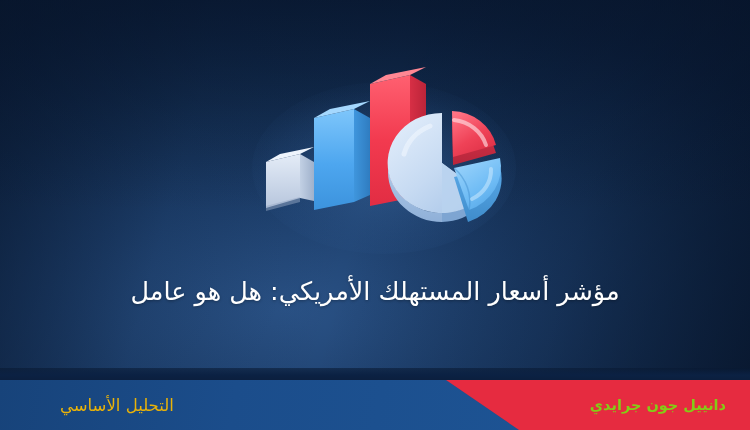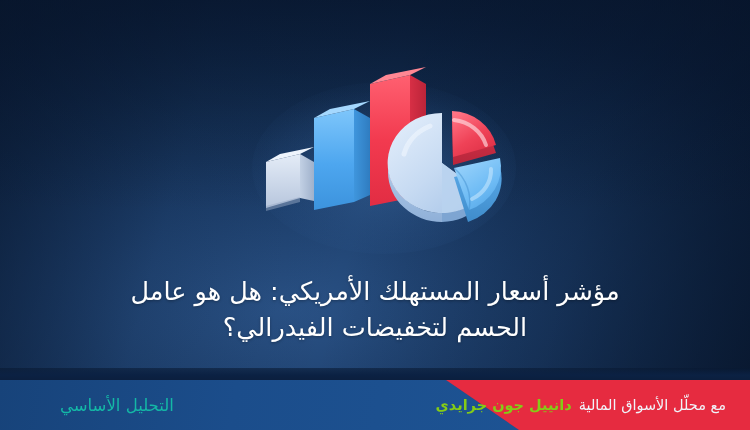--- a/index.html
+++ b/index.html
@@ -109,21 +109,21 @@
   .footer-author .name { font-weight: 700; color: #84cc16; }
 
   .footer-category {
     position: absolute;
     left: 60px;
     top: 0;
     height: 50px;
     display: flex;
     align-items: center;
     direction: rtl;
-    color: #14b8a6;
+    color: #eab308;
     font-size: 16.5px;
     font-weight: 400;
     white-space: nowrap;
     z-index: 3;
   }
 </style>
 </head>
 <body>
 
 <div id="banner">
@@ -235,29 +235,27 @@
         <path d="M205 99 L204 53 A47 44 0 0 1 248 87 Z" fill="url(#gPieRedSide)" transform="translate(0,8)"></path>
         <path d="M205 99 L204 53 A47 44 0 0 1 248 87 Z" fill="url(#gPieRed)"></path>
         <path d="M206 62 A38 35 0 0 1 238 87" stroke="#ffe2e6" stroke-width="4" fill="none" opacity="0.62" stroke-linecap="round"></path>
       </g>
     </svg>
   </div>
 
   <h1 class="title">
     <span>مؤشر أسعار المستهلك الأمريكي: هل هو عامل</span>
     <br>
-    <span>الحسم لتخفيضات الفيدرالي؟</span>
   </h1>
 
   <div class="footer">
     <div class="footer-blue-sheen"></div>
     <div class="footer-red"></div>
 
     <div class="footer-author">
-      <span class="with">مع محلّل الأسواق المالية</span>
       <span class="name">دانييل جون جرايدي</span>
     </div>
 
     <div class="footer-category">
       <span>التحليل الأساسي</span>
     </div>
   </div>
 
 </div>
 

